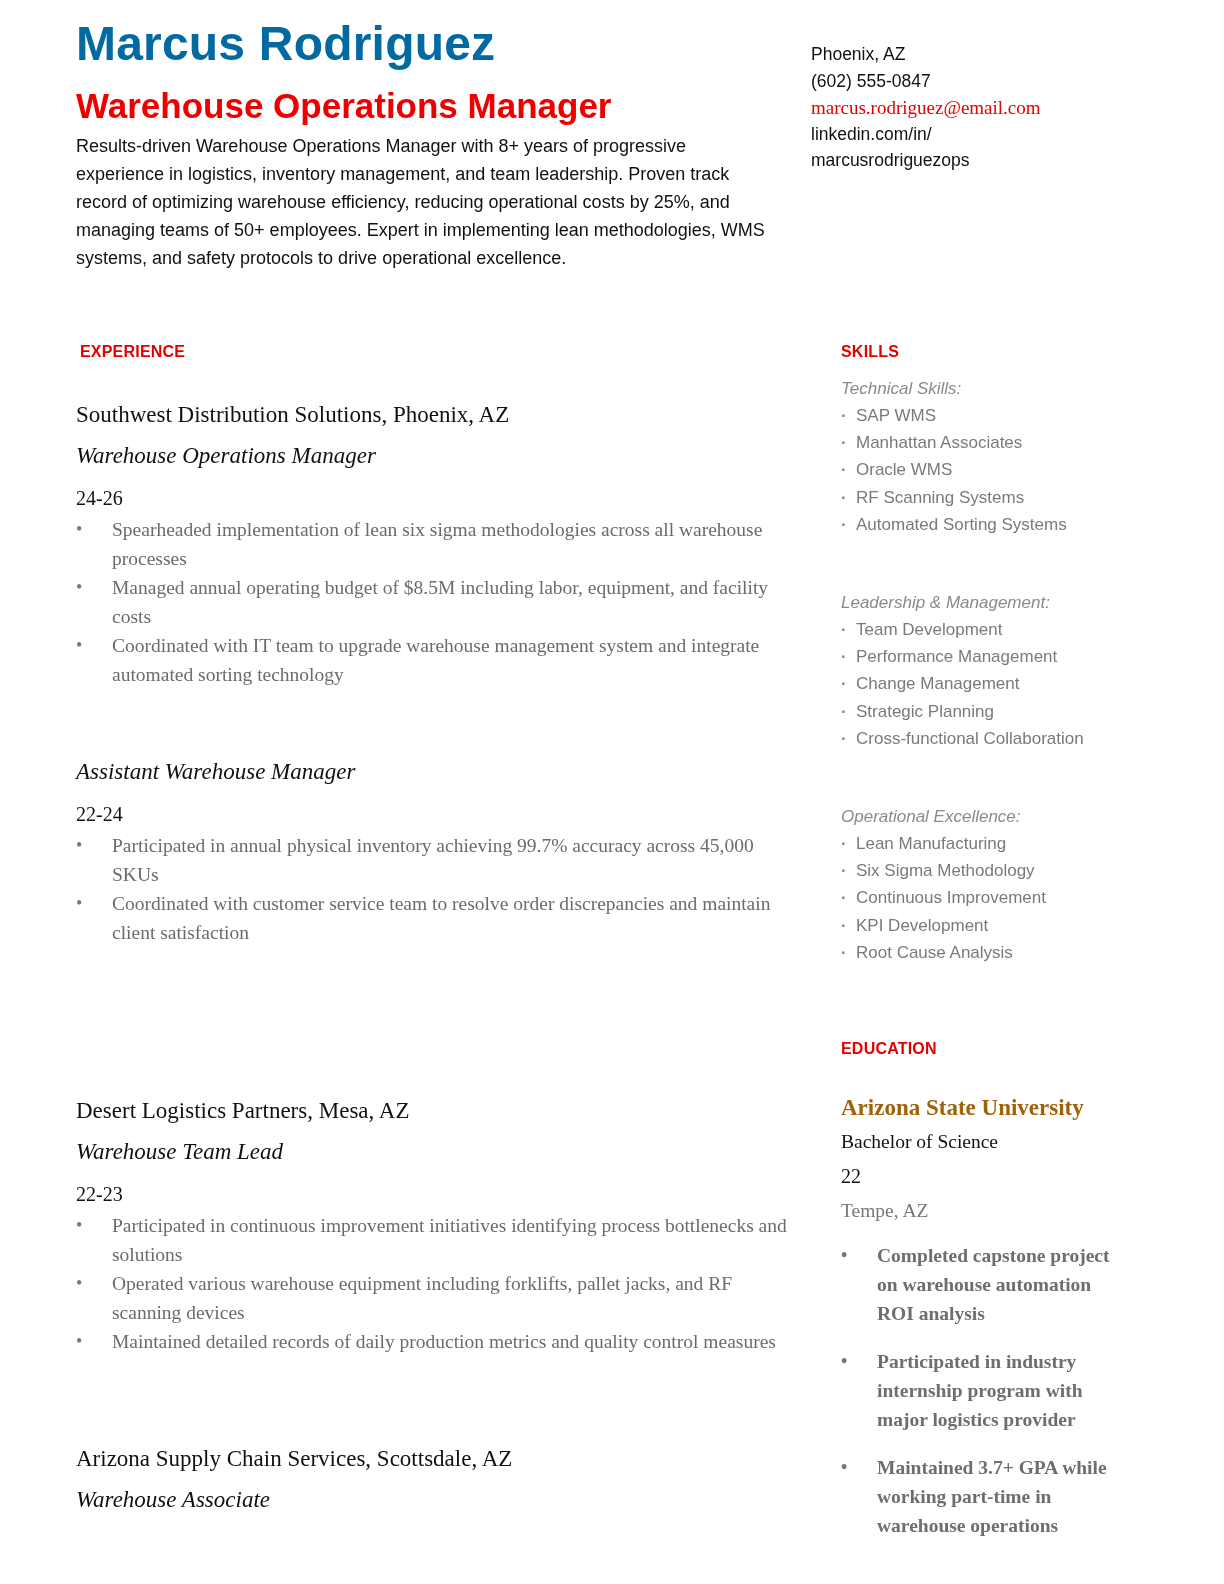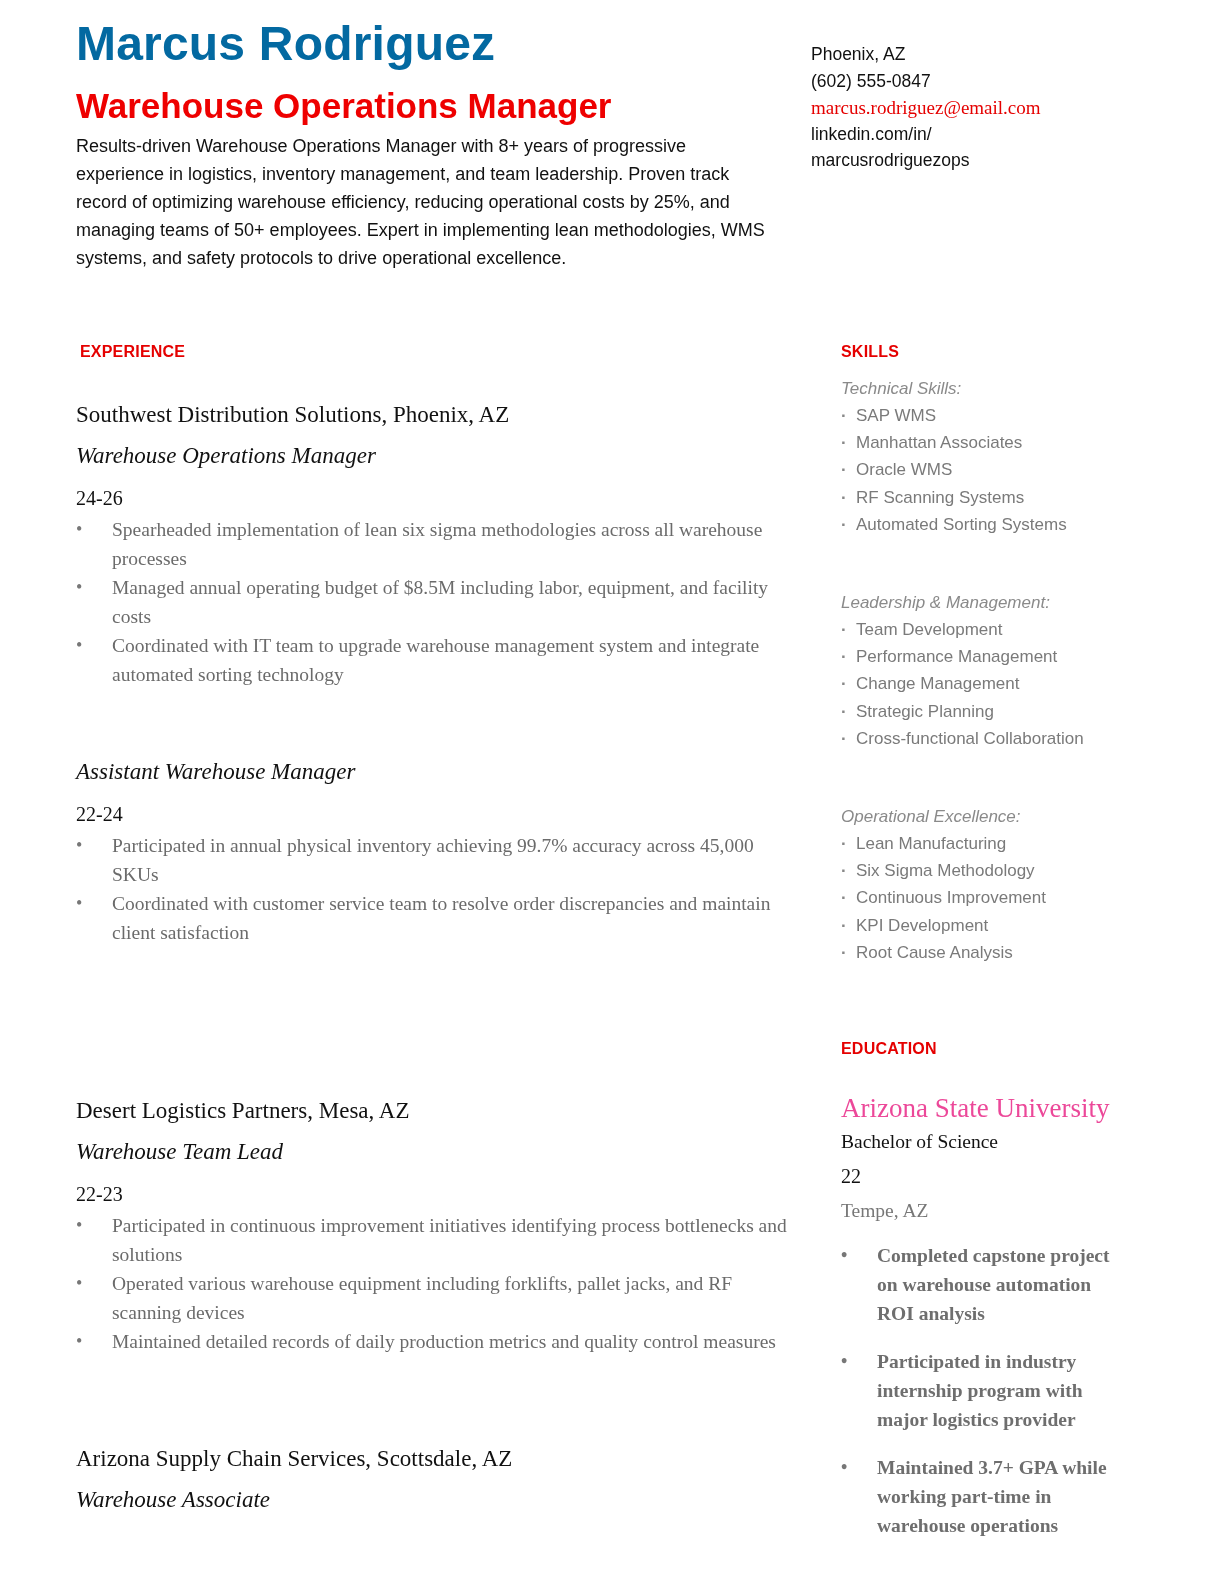--- a/index.html
+++ b/index.html
@@ -17,21 +17,21 @@
   .dates { font-family: "Liberation Serif", serif; font-size: 20px; line-height: 28px; color: #111; margin-top: 12px; }
   ul.bullets { list-style: none; margin: 3px 0 0 0; padding: 0; }
   ul.bullets li { position: relative; padding-left: 36px; font-family: "Liberation Serif", serif; font-size: 19.5px; line-height: 29px; color: #6b6b6b; }
   ul.bullets li::before { content: "\2022"; position: absolute; left: 0; top: 0; color: #777; font-size: 18px; }
   .skill-group { position: absolute; left: 841px; width: 280px; }
   .skill-cat { font-family: "Liberation Sans", sans-serif; font-style: italic; font-size: 17px; line-height: 27px; color: #8a8a8a; margin: 0; }
   ul.skills { list-style: none; margin: 0; padding: 0; }
   ul.skills li { position: relative; padding-left: 15px; font-family: Liberation Sans, sans-serif; font-size: 17px; line-height: 27.2px; color: #7a7a7a; }
   ul.skills li::before { content: "\00B7"; position: absolute; left: 0; top: 0; color: #888; font-weight: 700; }
   .edu { position: absolute; left: 841px; top: 1092px; width: 280px; }
-  .school { font-family: "Liberation Serif", serif; font-weight: 400; font-size: 27px; line-height: 32px; color: #ec4899; }
+  .school { font-family: "Liberation Serif", serif; font-weight: 700; font-size: 23px; line-height: 32px; color: #a16207; }
   .degree { font-family: "Liberation Serif", serif; font-size: 19.5px; line-height: 28px; color: #111; margin-top: 4px; }
   .edu-year { font-family: "Liberation Serif", serif; font-size: 20px; line-height: 28px; color: #111; margin-top: 6px; }
   .edu-loc { font-family: "Liberation Serif", serif; font-size: 19.5px; line-height: 28px; color: #777; margin-top: 7px; }
   ul.edu-bullets { list-style: none; margin: 16px 0 0 0; padding: 0; }
   ul.edu-bullets li { position: relative; padding-left: 36px; font-family: "Liberation Serif", serif; font-weight: 700; font-size: 19.5px; line-height: 29px; color: #6e6e6e; margin-bottom: 19px; }
   ul.edu-bullets li::before { content: "\2022"; position: absolute; left: 0; top: 0; color: #777; font-size: 18px; }
 </style>
 </head>
 <body>
 

